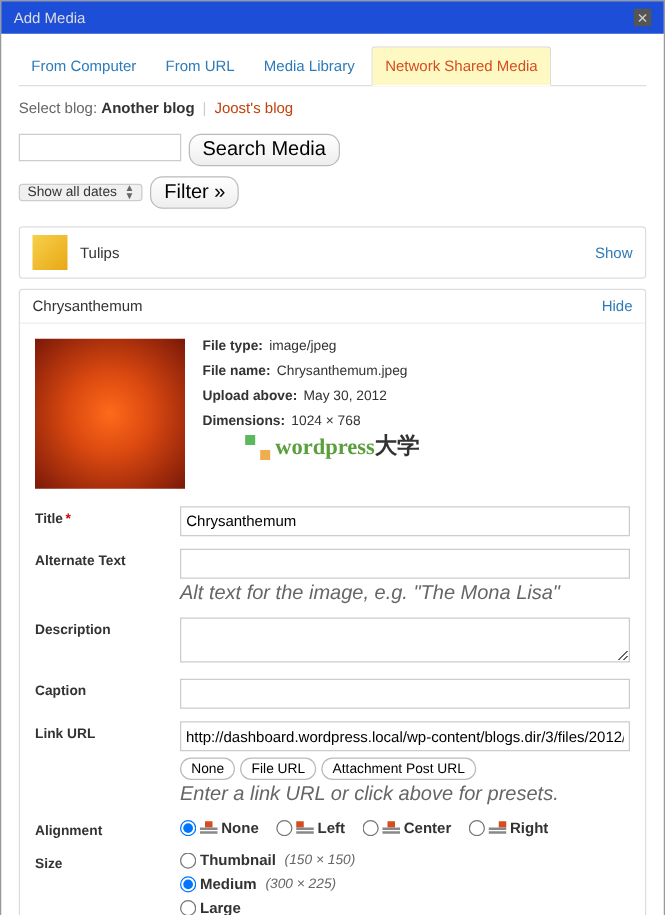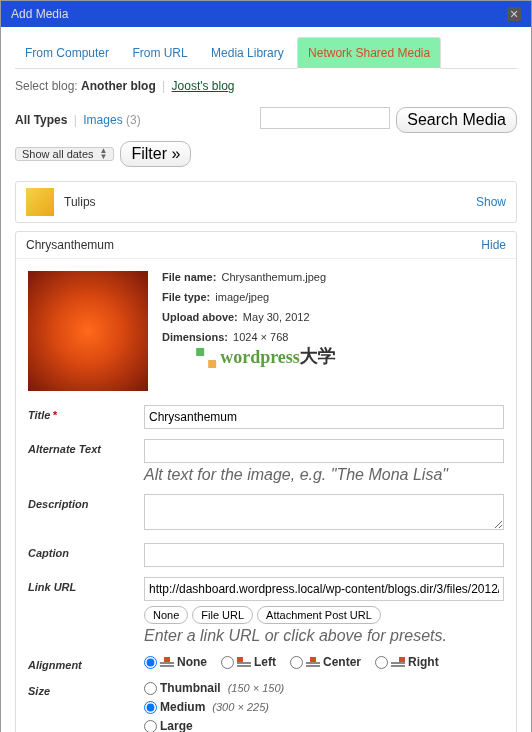--- a/index.html
+++ b/index.html
@@ -4,24 +4,24 @@
 <style>
 * { box-sizing: border-box; margin: 0; padding: 0; }
 body { font-family: Arial, Helvetica, sans-serif; font-size: 12px; color: #333; background: #fff; }
 .modal { width: 532px; border: 1px solid #999; background: #fff; }
 .titlebar { background: #1d4ed8; color: #ddd; padding: 6px 10px; display: flex; justify-content: space-between; align-items: center; }
 .titlebar span { font-size: 12px; }
 .close-x { width: 14px; height: 14px; background: #555; color: #ccc; display: flex; align-items: center; justify-content: center; font-size: 11px; cursor: pointer; }
 .content { padding: 10px 14px 14px; }
 .tabs { border-bottom: 1px solid #ddd; margin-bottom: 10px; }
 .tab { display: inline-block; padding: 8px 10px; color: #2e7bb8; cursor: pointer; font-size: 12px; }
-.tab.active { color: #d54e21; border: 1px solid #ddd; border-bottom: 1px solid #fff; margin-bottom: -1px; background: #86efac; border-radius: 3px 3px 0 0; }
+.tab.active { color: #d54e21; border: 1px solid #ddd; border-bottom: 1px solid #fff; margin-bottom: -1px; background: #fef9c3; border-radius: 3px 3px 0 0; }
 .blog-select { margin: 8px 0 14px; color: #666; }
 .blog-select b { color: #333; }
-.blog-link { color: #14532d; cursor: pointer; text-decoration: underline; }
+.blog-link { color: #c2410c; cursor: pointer; }
 .sep { color: #ccc; margin: 0 3px; }
 .filter-row { display: flex; align-items: center; justify-content: space-between; margin-bottom: 8px; }
 .type-links b { color: #333; }
 .type-links .link { color: #2e7bb8; cursor: pointer; }
 .type-links .count { color: #999; }
 .search-box { display: flex; gap: 6px; }
 .search-input { width: 130px; height: 22px; border: 1px solid #ccc; padding: 2px 4px; }
 .btn { background: linear-gradient(#fff, #eee); border: 1px solid #bbb; border-radius: 10px; padding: 3px 10px; font-size: 16px; cursor: pointer; }
 .date-filter { margin-bottom: 14px; display: flex; gap: 6px; align-items: center; }
 .select-box { display: flex; align-items: flex-start; background: #f0f0f0; border: 1px solid #ccc; border-radius: 3px; padding: 0 6px; font-size: 11px; }
@@ -33,21 +33,21 @@
 .media-title { flex: 1; }
 .toggle-link { color: #2e7bb8; cursor: pointer; }
 .expanded-header { padding: 6px 10px; border-bottom: 1px solid #eee; display: flex; justify-content: space-between; }
 .expanded-body { padding: 12px; }
 .detail-row { display: flex; margin-bottom: 14px; }
 .thumb-lg { width: 120px; height: 120px; background: radial-gradient(circle at 50% 50%, #ff6a1a 0%, #d94810 40%, #7a1808 100%); flex-shrink: 0; margin-right: 14px; }
 .meta-list { font-size: 11px; }
 .meta-list div { margin-bottom: 8px; }
 .meta-list b { margin-right: 2px; }
 .form-row { display: flex; margin-bottom: 10px; align-items: flex-start; }
-.form-label { width: 116px; padding-top: 4px; font-weight: bold; font-size: 11px; font-style: italic; }
+.form-label { width: 116px; padding-top: 4px; font-weight: bold; font-size: 11px; }
 .form-field { flex: 1; }
 .req { color: #c00; margin-left: 2px; }
 .text-input { width: 100%; border: 1px solid #ccc; padding: 4px; font-size: 12px; }
 .textarea { width: 100%; height: 36px; border: 1px solid #ccc; padding: 4px; font-size: 12px; resize: both; }
 .hint { font-style: italic; color: #666; font-size: 16px; margin-top: 3px; }
 .url-buttons { margin-top: 5px; display: flex; gap: 4px; }
 .sm-btn { background: #fff; border: 1px solid #bbb; border-radius: 10px; padding: 2px 8px; font-size: 11px; cursor: pointer; }
 .radio-group { display: flex; gap: 14px; align-items: center; flex-wrap: wrap; }
 .radio-opt { display: flex; align-items: center; gap: 3px; }
 .radio-opt input { margin: 0; }
@@ -86,26 +86,20 @@
     </div>
 
     <div class="blog-select">
       <span>Select blog:</span>
       <b>Another blog</b>
       <span class="sep">|</span>
       <span class="blog-link">Joost's blog</span>
     </div>
 
     <div class="filter-row">
-      <div class="type-links">
-        <b>All Types</b>
-        <span class="sep">|</span>
-        <span class="link">Images</span>
-        <span class="count">(3)</span>
-      </div>
       <div class="search-box">
         <input class="search-input" style="">
         <button class="btn">Search Media</button>
       </div>
     </div>
 
     <div class="date-filter">
       <div class="select-box">
         <span>Show all dates</span>
         <span class="select-arrows">▲<br>▼</span>
@@ -123,22 +117,22 @@
 
     <div class="media-item">
       <div class="expanded-header">
         <span>Chrysanthemum</span>
         <span class="toggle-link">Hide</span>
       </div>
       <div class="expanded-body">
         <div class="detail-row">
           <div class="thumb-lg"></div>
           <div class="meta-list">
+            <div><b>File type:</b> <span>image/jpeg</span></div>
             <div><b>File name:</b> <span>Chrysanthemum.jpeg</span></div>
-            <div><b>File type:</b> <span>image/jpeg</span></div>
             <div><b>Upload above:</b> <span>May 30, 2012</span></div>
             <div><b>Dimensions:</b> <span>1024 × 768</span></div>
           </div>
         </div>
 
         <div class="form-row">
           <div class="form-label"><span>Title</span><span class="req">*</span></div>
           <div class="form-field"><input class="text-input" value="Chrysanthemum" style=""></div>
         </div>
         <div class="form-row">

